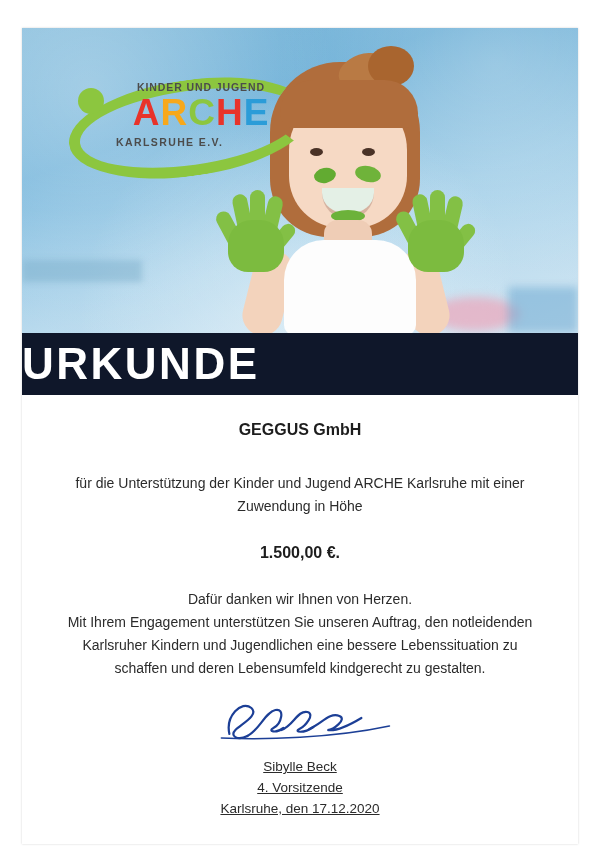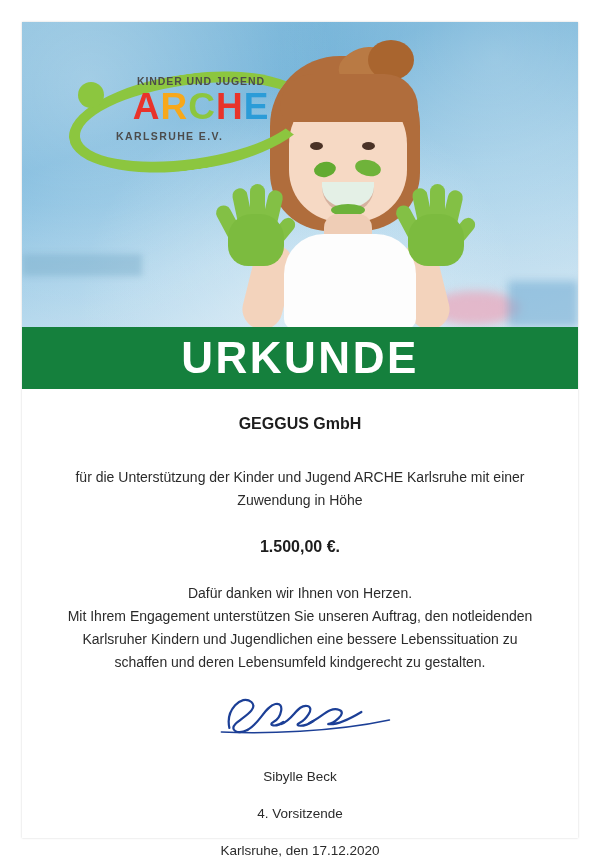--- a/index.html
+++ b/index.html
@@ -11,21 +11,21 @@
     width: 600px;
     height: 860px;
     font-family: "Liberation Sans", sans-serif;
     color: #231f20;
     overflow: hidden;
   }
 
   .certificate {
     position: absolute;
     left: 22px;
-    top: 22px;
+    top: 28px;
     width: 556px;
     height: 816px;
     background: #ffffff;
     box-shadow: 0 0 2px rgba(0,0,0,0.18);
   }
 
   
   .photo {
     position: relative;
     width: 556px;
@@ -206,24 +206,24 @@
     font-size: 10.5px;
     font-weight: bold;
     letter-spacing: 1.4px;
     color: #4c4c4c;
   }
 
   
   .banner {
     width: 556px;
     height: 62px;
-    background: #15803d;
+    background: #0f172a;
     display: flex;
     align-items: center;
-    justify-content: center;
+    justify-content: flex-start;
   }
   .banner-title {
     color: #ffffff;
     font-size: 44px;
     font-weight: bold;
     letter-spacing: 2.5px;
     line-height: 46px;
   }
 
   
@@ -271,21 +271,21 @@
     position: absolute;
     left: 50%;
     top: 0;
     transform: translateX(-46%);
   }
   .signer {
     font-size: 13.5px;
     color: #2b2b2b;
     line-height: 21px;
   }
-  .signer div { margin: 16px; }
+  .signer div { margin: 0; text-decoration: underline; }
 </style>
 </head>
 <body>
 
 <div class="certificate">
 
   <div class="photo">
     <div class="wall-blur"></div>
     <div class="shelf"></div>
     <div class="pinkblob"></div>

